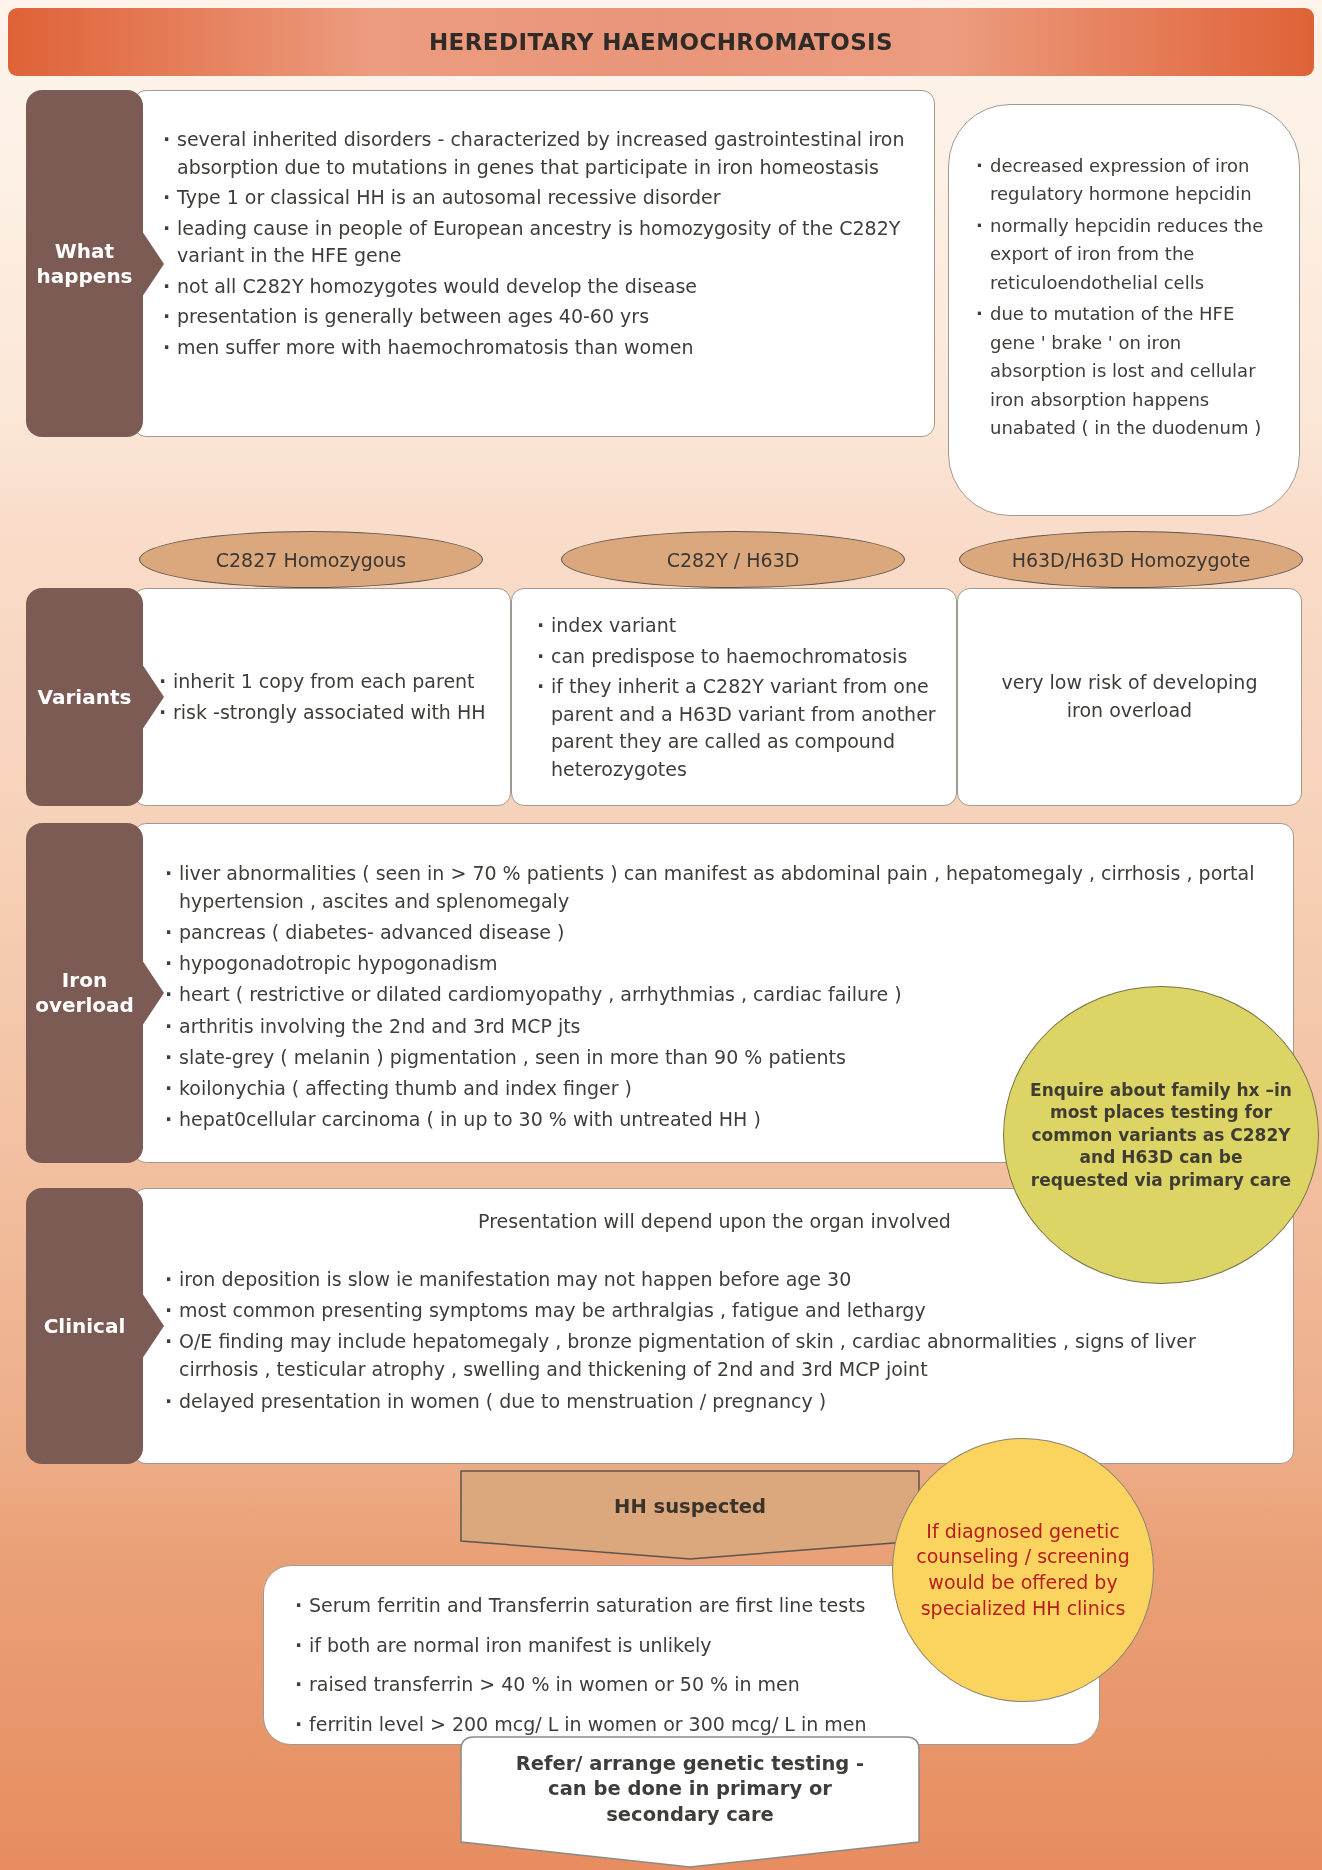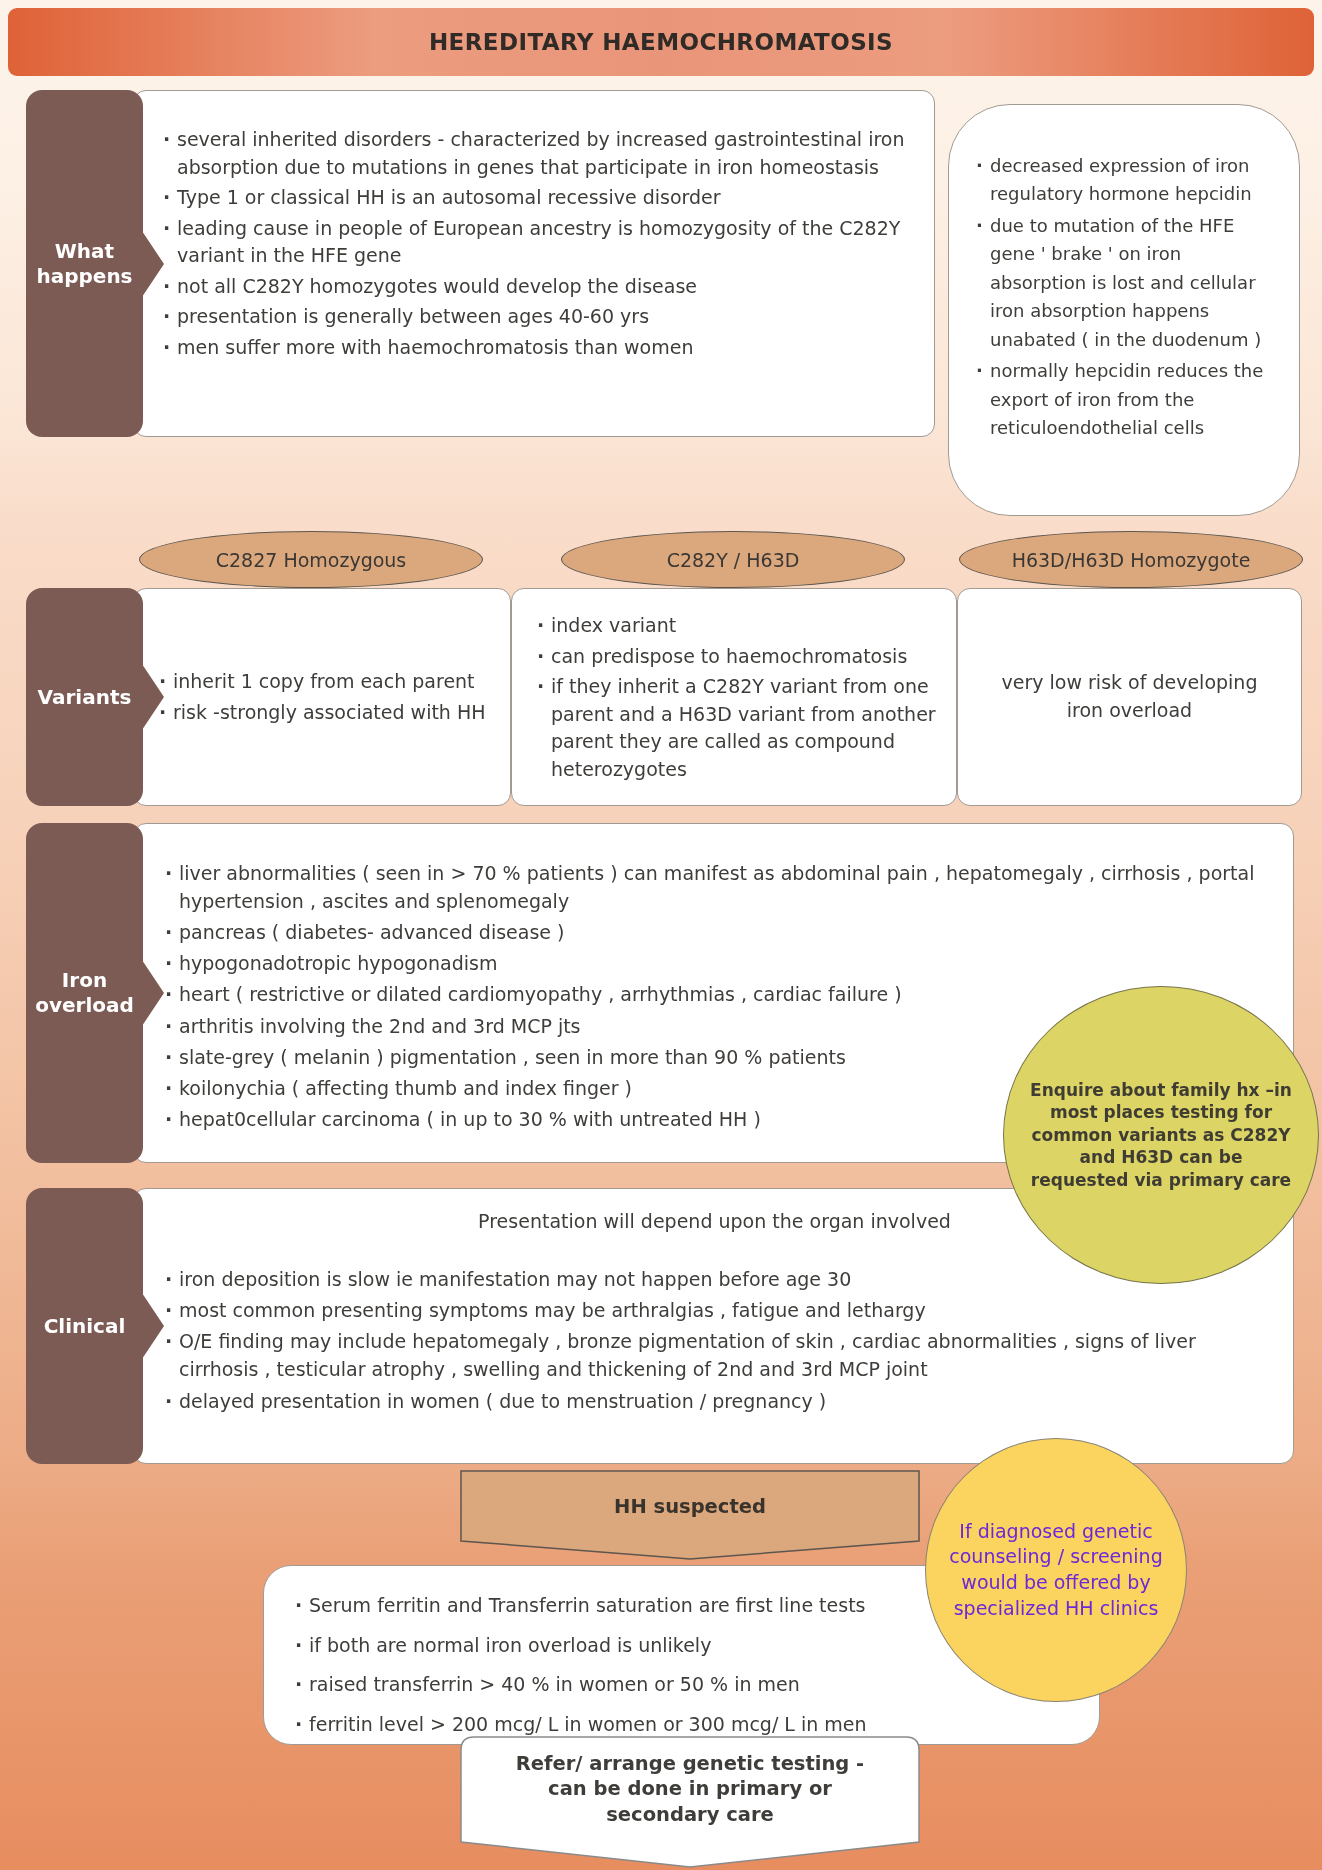--- a/index.html
+++ b/index.html
@@ -44,22 +44,22 @@
   
   .circle{
     position:absolute;border-radius:50%;display:flex;align-items:center;justify-content:center;
     text-align:center;box-sizing:border-box;
   }
   .circle-enquire{
     left:1003px;top:986px;width:316px;height:298px;background:#ddd466;border:1.5px solid #77744a;
     font-weight:bold;font-size:17px;line-height:1.32;color:#3f3d33;z-index:5;padding:26px;
   }
   .circle-counsel{
-    left:925px;top:1438px;width:262px;height:264px;background:#fbd45f;border:1.5px solid #8a8274;
-    font-size:19px;line-height:1.35;color:#6d28d9;z-index:6;padding:18px;
+    left:892px;top:1438px;width:262px;height:264px;background:#fbd45f;border:1.5px solid #8a8274;
+    font-size:19px;line-height:1.35;color:#b91c1c;z-index:6;padding:18px;
   }
   
   .pointed{position:absolute;z-index:2;}
   .pointed svg{position:absolute;left:0;top:0;width:100%;height:100%;}
   .pointed .ptext{
     position:absolute;left:0;top:0;width:100%;display:flex;align-items:center;justify-content:center;
     text-align:center;font-weight:bold;font-size:19.5px;color:#3a332c;box-sizing:border-box;
   }
   
   #wh-box{left:133px;top:90px;width:802px;height:347px;padding:32px 24px 10px 26px;}
@@ -105,22 +105,22 @@
         <li><span>leading cause in people of European ancestry is homozygosity of the C282Y variant in the HFE gene</span></li>
         <li><span>not all C282Y homozygotes would develop the disease</span></li>
         <li><span>presentation is generally between ages 40-60 yrs</span></li>
         <li><span>men suffer more with haemochromatosis than women</span></li>
       </ul>
   </section>
   <section class="box" id="hepcidin-box">
     <ul class="bullets">
 
     <li><span>decreased expression of iron regulatory hormone hepcidin</span></li>
+        <li><span>normally hepcidin reduces the export of iron from the reticuloendothelial cells</span></li>
         <li><span>due to mutation of the HFE gene ' brake ' on iron absorption is lost and cellular iron absorption happens unabated ( in the duodenum )</span></li>
-        <li><span>normally hepcidin reduces the export of iron from the reticuloendothelial cells</span></li>
       </ul>
   </section>
 
   <div class="pill" style="left:139px">
     <span>C2827 Homozygous</span>
   </div>
   <div class="pill" style="left:561px">
     <span>C282Y / H63D</span>
   </div>
   <div class="pill" style="left:959px">
@@ -191,21 +191,21 @@
   </div>
 
   <div class="circle circle-counsel">
     <span>If diagnosed genetic counseling / screening would be offered by specialized HH clinics</span>
   </div>
 
   <section class="box" id="tests-box">
     <ul class="bullets">
 
     <li><span>Serum ferritin and Transferrin saturation are first line tests</span></li>
-        <li><span>if both are normal iron overload is unlikely</span></li>
+        <li><span>if both are normal iron manifest is unlikely</span></li>
         <li><span>raised transferrin &gt; 40 % in women or 50 % in men</span></li>
         <li><span>ferritin level &gt; 200 mcg/ L in women or 300 mcg/ L in men</span></li>
       </ul>
   </section>
 
   <div class="pointed" id="refer">
     <svg viewBox="0 0 460 132" preserveAspectRatio="none">
       <path d="M14,1 H446 Q459,1 459,14 V106 L230,131 L1,106 V14 Q1,1 14,1 Z" fill="#ffffff" stroke="#8a8a8a" stroke-width="1.5"></path>
     </svg>
     <div class="ptext">Refer/ arrange  genetic testing - can be done in primary or secondary care</div>

